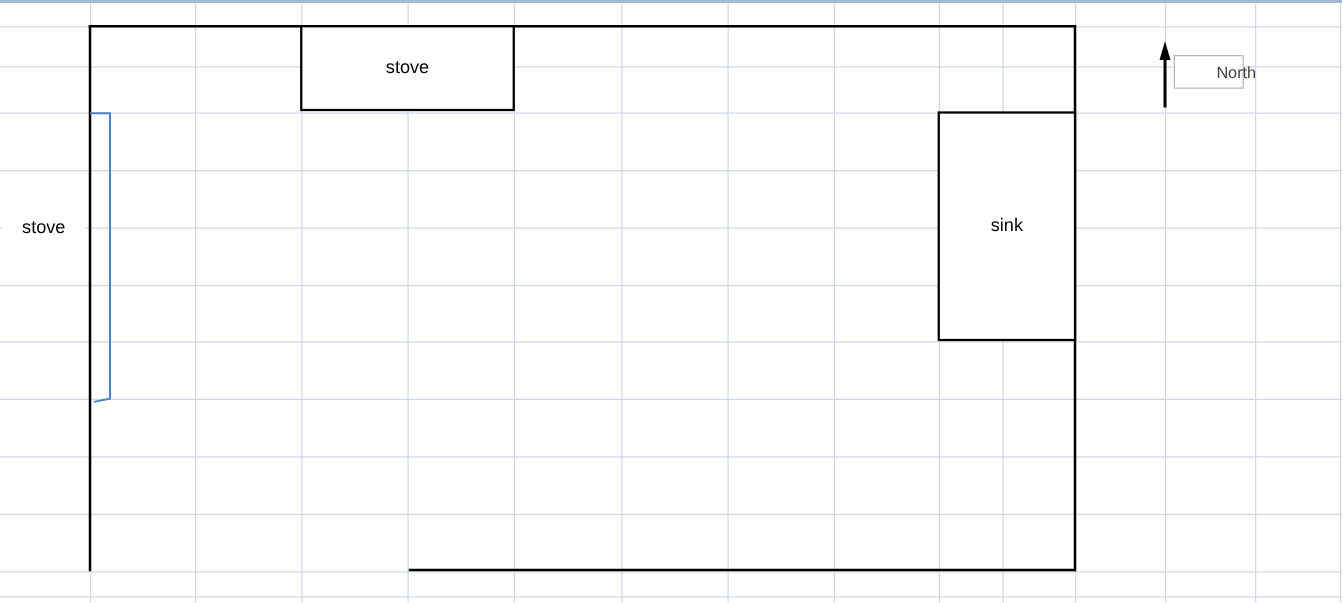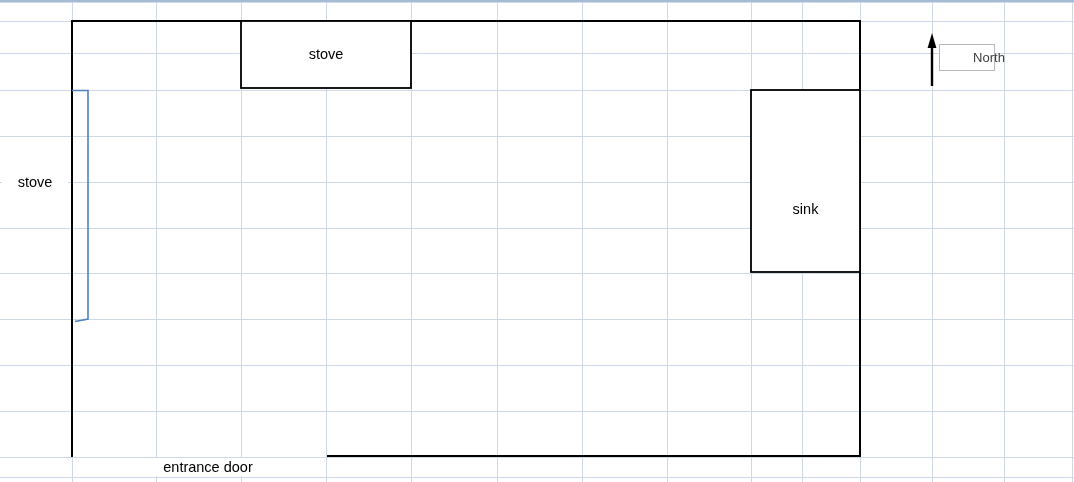--- a/index.html
+++ b/index.html
@@ -29,21 +29,21 @@
   .arrow-head{fill:var(--wall);}
   .label{
     position:absolute;
     display:flex;align-items:center;justify-content:center;
     color:var(--label-text);
     font-size:14.5px;line-height:1;
     white-space:nowrap;
   }
   .label.patched{background:var(--bg);}
   .stove-label{left:241px;top:21px;width:170px;height:67px;}
-  .sink-label{left:751px;top:90px;width:109px;height:182px;margin-top:28px;}
+  .sink-label{left:751px;top:90px;width:109px;height:182px;}
   .window-label{left:2px;top:169px;width:66px;height:26px;}
   .door-label{left:100px;top:458px;width:216px;height:18px;}
   .north-box{
     position:absolute;left:939px;top:44px;width:56px;height:27px;
     background:var(--bg);
     border:1px solid var(--north-border);
     box-sizing:border-box;
     display:flex;align-items:center;justify-content:center;
     color:var(--north-text);
     font-size:13px;line-height:1;padding-left:44px;
@@ -102,17 +102,16 @@
       <polygon class="arrow-head" points="932,33 927.6,48 936.4,48"></polygon>
     </g>
   </svg>
 
   <div class="label stove-label">stove</div>
 
   <div class="label sink-label">sink</div>
 
   <div class="label patched window-label">stove</div>
 
-  <div class="label patched door-label">entrance door</div>
 
   <div class="north-box">North</div>
 
 </div>
 
 </body></html>

